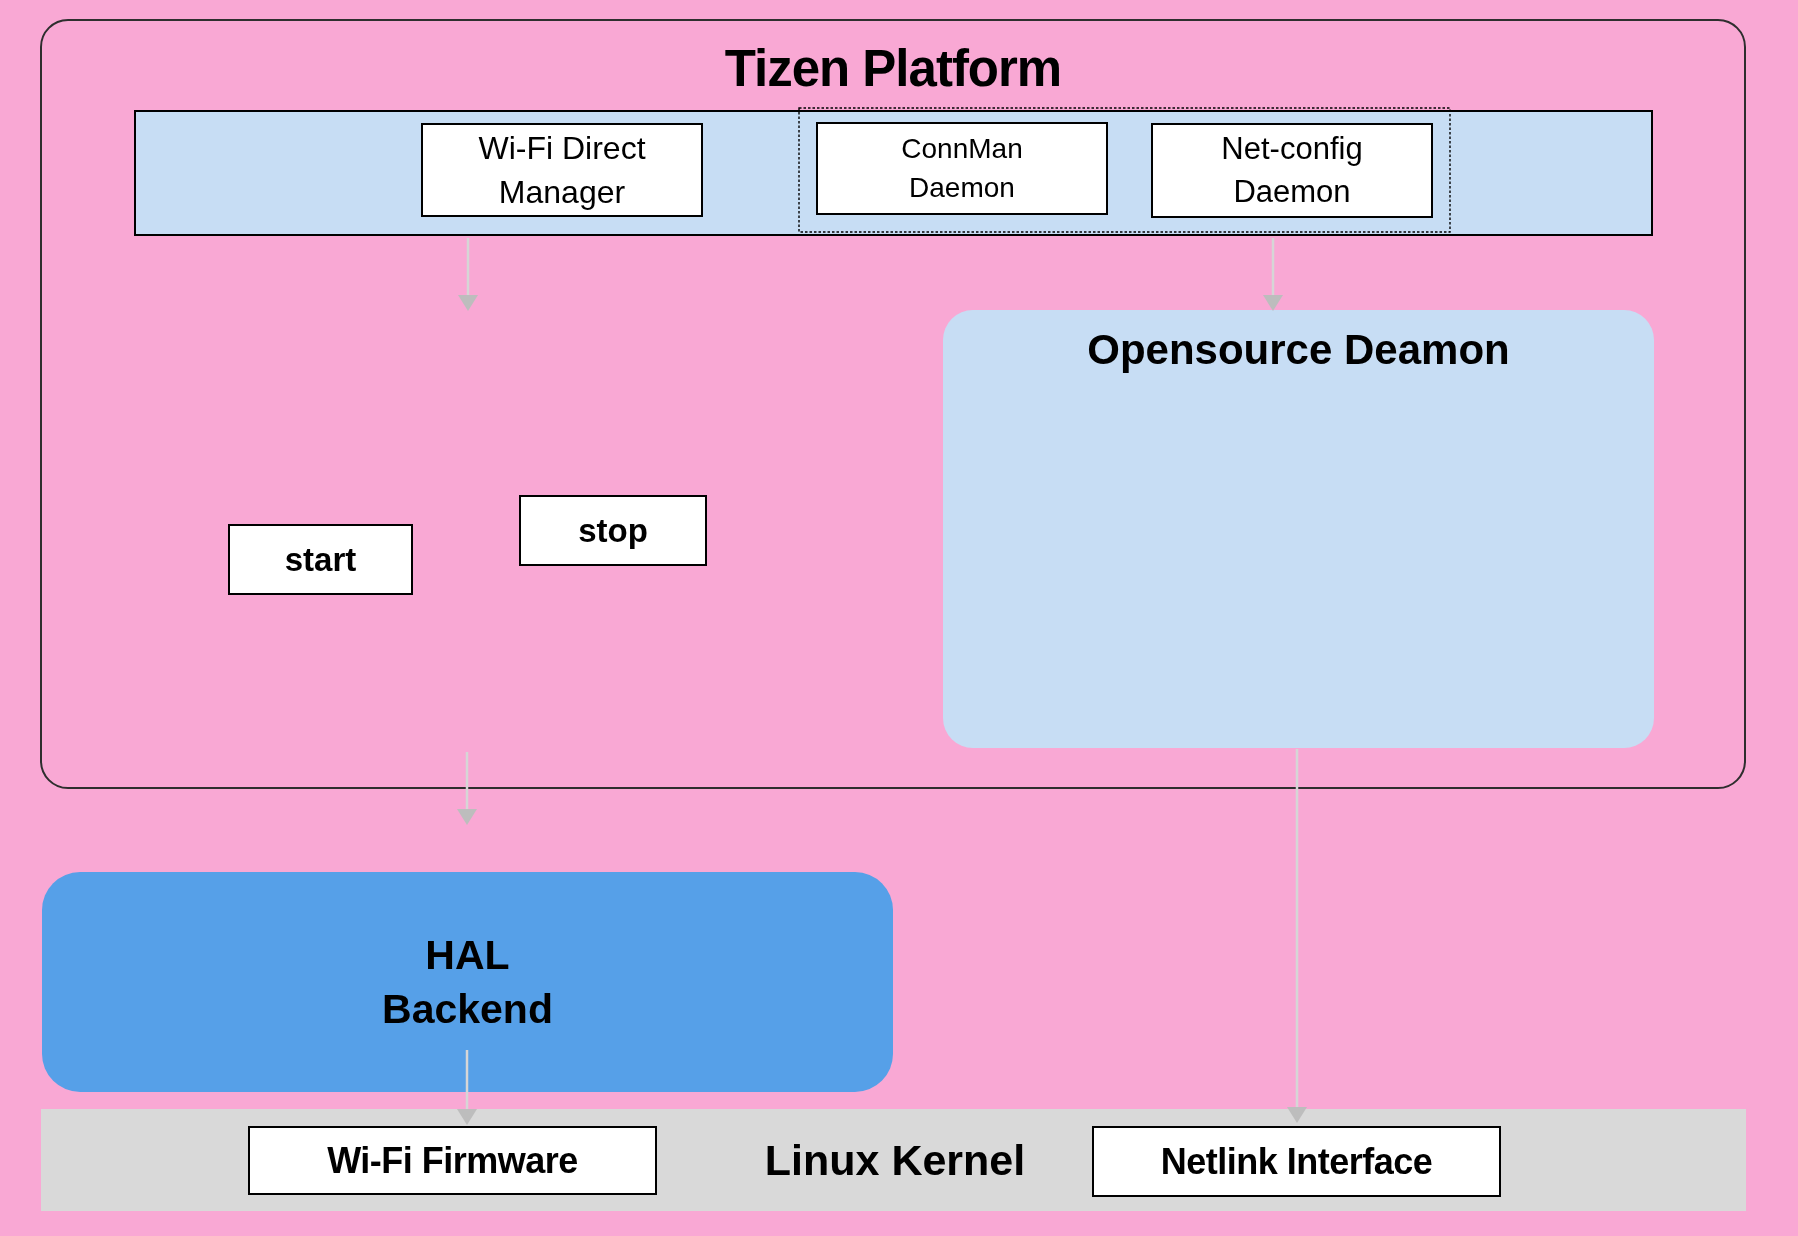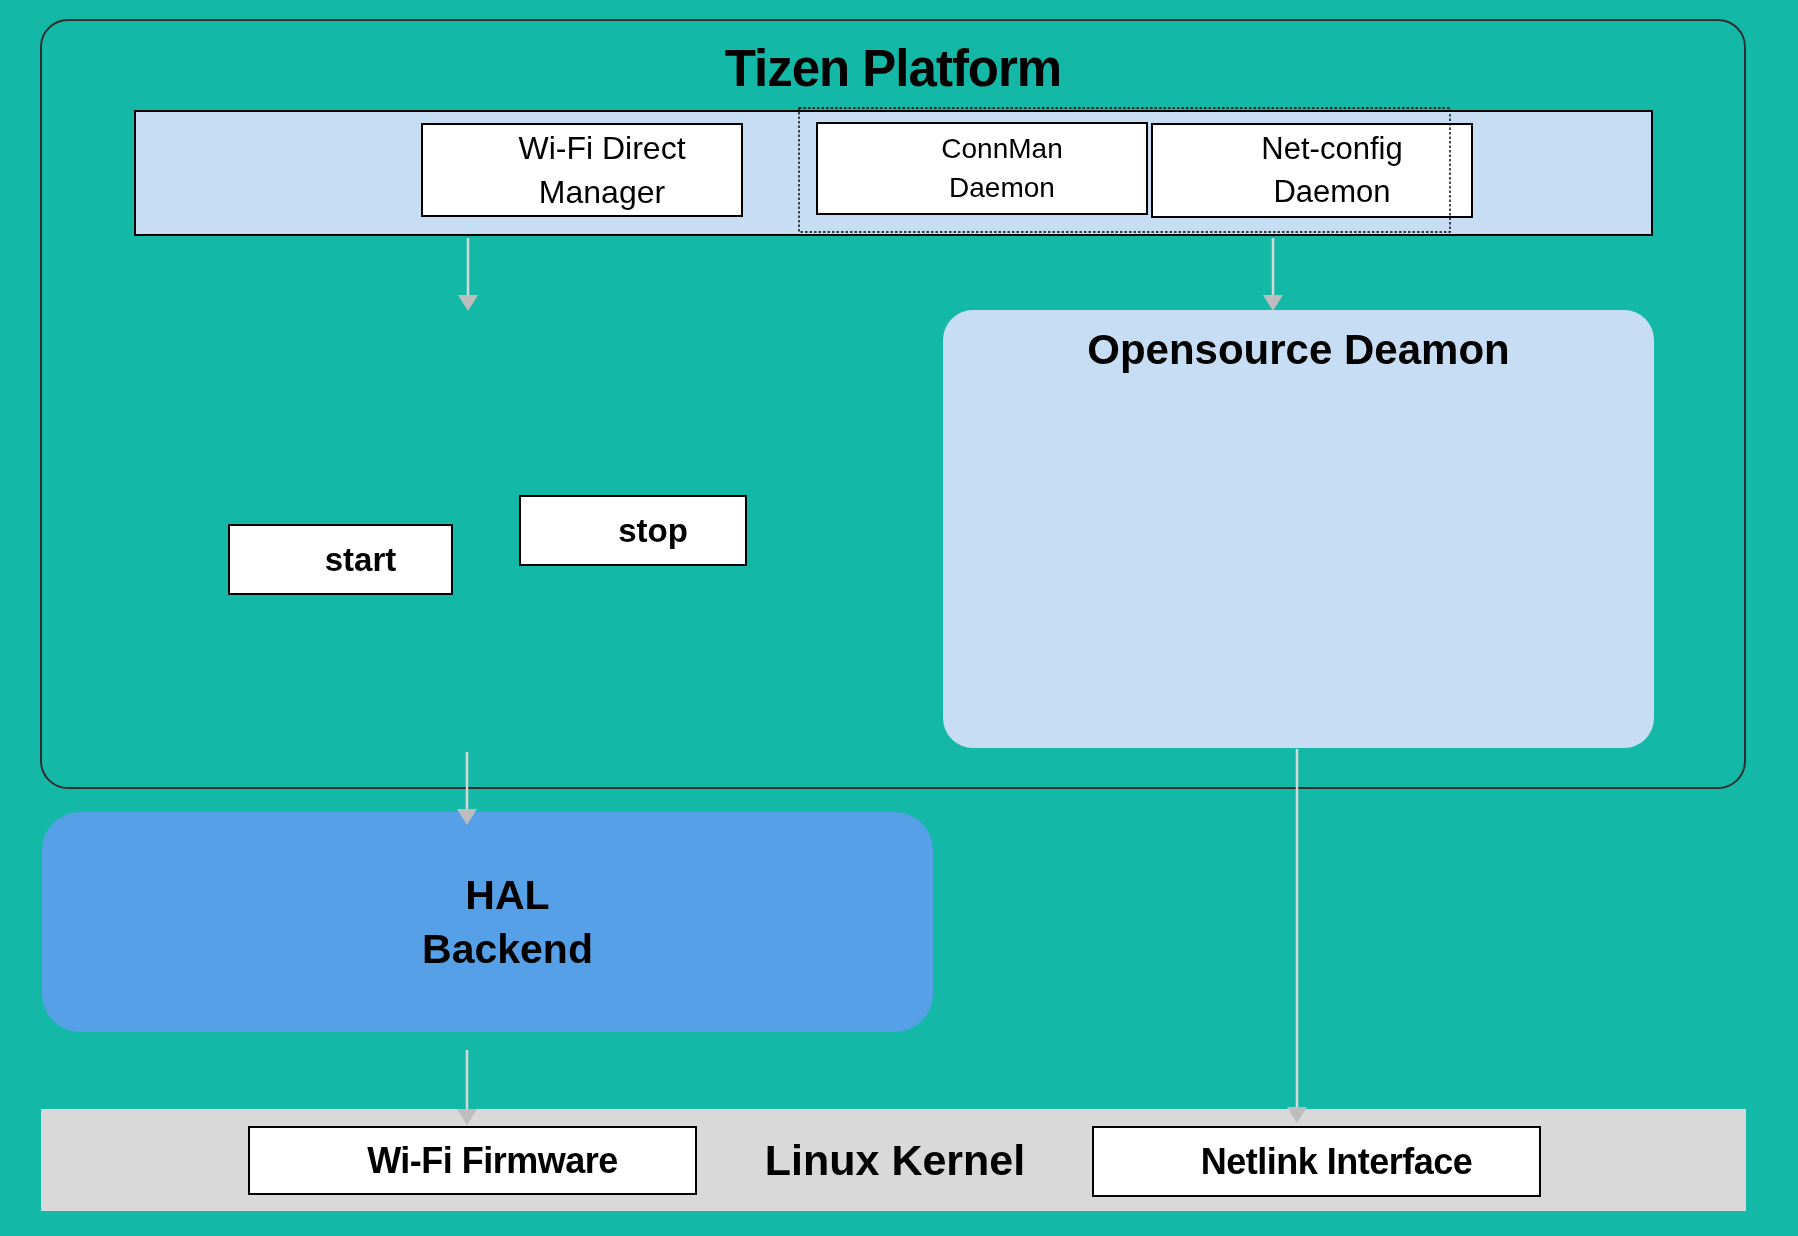--- a/index.html
+++ b/index.html
@@ -1,19 +1,19 @@
 <!DOCTYPE html>
 <html><head>
 <meta charset="utf-8">
 <style>
   html,body { margin:0; padding:0; background:#fff; }
-  #canvas { position:relative; width:1798px; height:1236px; background:#14b8a6;
+  #canvas { position:relative; width:1798px; height:1236px; background:#f9a8d4;
             font-family:"Liberation Sans", sans-serif; color:#000; overflow:hidden; }
   .abs { position:absolute; }
-  .center { display:flex; align-items:center; justify-content:center; text-align:center;padding-left:40px; }
+  .center { display:flex; align-items:center; justify-content:center; text-align:center; }
   .pre { white-space:pre-line; }
 
   .outer-border { left:40px; top:19px; width:1702px; height:766px;
                   border:2px solid #2e2e2e; border-radius:28px; }
   .page-title { left:40px; top:39px; width:1706px; text-align:center;
                 font-size:51px; font-weight:bold; letter-spacing:-1px; }
 
   .top-bar { left:134px; top:110px; width:1515px; height:122px;
              background:#C7DDF4; border:2px solid #000; }
 
@@ -31,21 +31,21 @@
   .panel-title { width:100%; text-align:center; margin-top:16px;
                  font-size:42px; font-weight:bold; letter-spacing:0px; }
 
   .start-box { left:228px; top:524px; width:181px; height:67px;
                font-size:33px; font-weight:bold; }
   .stop-box  { left:519px; top:495px; width:184px; height:67px;
                font-size:33px; font-weight:bold; }
   .wpa-box   { left:987px; top:434px; width:608px; height:225px;
                font-size:33px; font-weight:bold; letter-spacing:-0.5px; }
 
-  .hal-backend { left:42px; top:812px; width:851px; height:220px;
+  .hal-backend { left:42px; top:872px; width:851px; height:220px;
                  background:#56A0E8; border-radius:38px;
                  font-size:41px; font-weight:bold; line-height:54px; color:#000; }
 
   .kernel-bar { left:41px; top:1109px; width:1705px; height:102px; background:#D9D9D9; }
   .firmware-box { left:248px; top:1126px; width:405px; height:65px;
                   font-size:36px; font-weight:bold; letter-spacing:-0.5px; }
   .netlink-box  { left:1092px; top:1126px; width:405px; height:67px;
                   font-size:36px; font-weight:bold; letter-spacing:-0.5px; }
   .kernel-title { left:700px; top:1136px; width:390px; text-align:center;
                   font-size:43px; font-weight:bold; }

